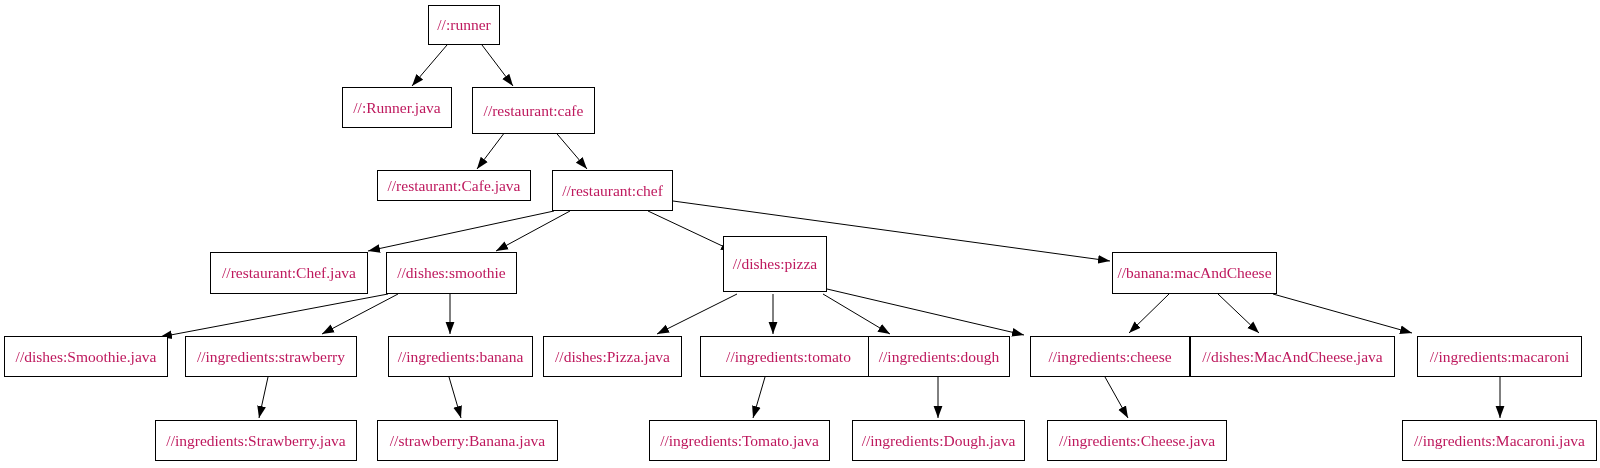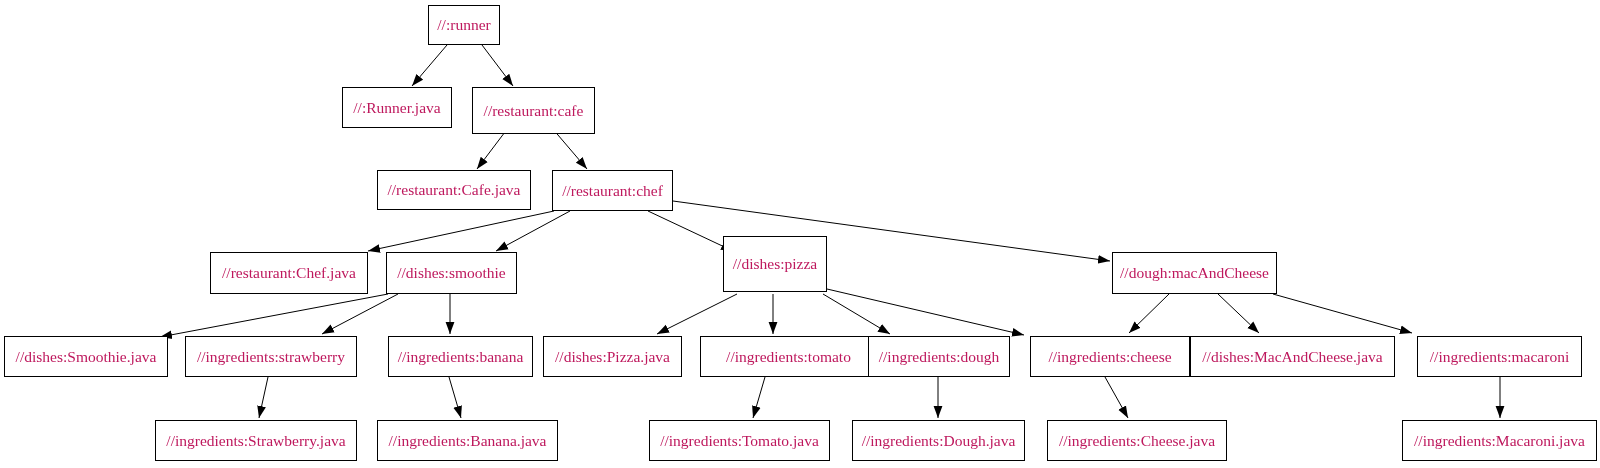--- a/index.html
+++ b/index.html
@@ -80,37 +80,37 @@
 
 <div class="node" style="left: 428px; top: 5px; width: 72px; height: 40px;">
       <span>//:runner</span>
     </div>
     <div class="node" style="left: 342px; top: 87px; width: 110px; height: 41px;">
       <span>//:Runner.java</span>
     </div>
     <div class="node" style="left: 472px; top: 87px; width: 123px; height: 47px;">
       <span>//restaurant:cafe</span>
     </div>
-    <div class="node" style="left: 377px; top: 170px; width: 154px; height: 40px;">
+    <div class="node" style="left: 377px; top: 170px; width: 154px; height: 31px;">
       <span>//restaurant:Cafe.java</span>
     </div>
     <div class="node" style="left: 552px; top: 170px; width: 121px; height: 41px;">
       <span>//restaurant:chef</span>
     </div>
     <div class="node" style="left: 210px; top: 252px; width: 158px; height: 42px;">
       <span>//restaurant:Chef.java</span>
     </div>
     <div class="node" style="left: 386px; top: 252px; width: 131px; height: 42px;">
       <span>//dishes:smoothie</span>
     </div>
     <div class="node" style="left: 723px; top: 236px; width: 104px; height: 56px;">
       <span>//dishes:pizza</span>
     </div>
     <div class="node" style="left: 1112px; top: 252px; width: 165px; height: 42px;">
-      <span>//dough:macAndCheese</span>
+      <span>//banana:macAndCheese</span>
     </div>
     <div class="node" style="left: 4px; top: 336px; width: 164px; height: 41px;">
       <span>//dishes:Smoothie.java</span>
     </div>
     <div class="node" style="left: 185px; top: 336px; width: 172px; height: 41px;">
       <span>//ingredients:strawberry</span>
     </div>
     <div class="node" style="left: 388px; top: 336px; width: 145px; height: 41px;">
       <span>//ingredients:banana</span>
     </div>
@@ -129,21 +129,21 @@
     <div class="node" style="left: 1190px; top: 336px; width: 205px; height: 41px;">
       <span>//dishes:MacAndCheese.java</span>
     </div>
     <div class="node" style="left: 1417px; top: 336px; width: 165px; height: 41px;">
       <span>//ingredients:macaroni</span>
     </div>
     <div class="node" style="left: 155px; top: 420px; width: 202px; height: 41px;">
       <span>//ingredients:Strawberry.java</span>
     </div>
     <div class="node" style="left: 377px; top: 420px; width: 181px; height: 41px;">
-      <span>//ingredients:Banana.java</span>
+      <span>//strawberry:Banana.java</span>
     </div>
     <div class="node" style="left: 649px; top: 420px; width: 181px; height: 41px;">
       <span>//ingredients:Tomato.java</span>
     </div>
     <div class="node" style="left: 852px; top: 420px; width: 173px; height: 41px;">
       <span>//ingredients:Dough.java</span>
     </div>
     <div class="node" style="left: 1047px; top: 420px; width: 180px; height: 41px;">
       <span>//ingredients:Cheese.java</span>
     </div>

